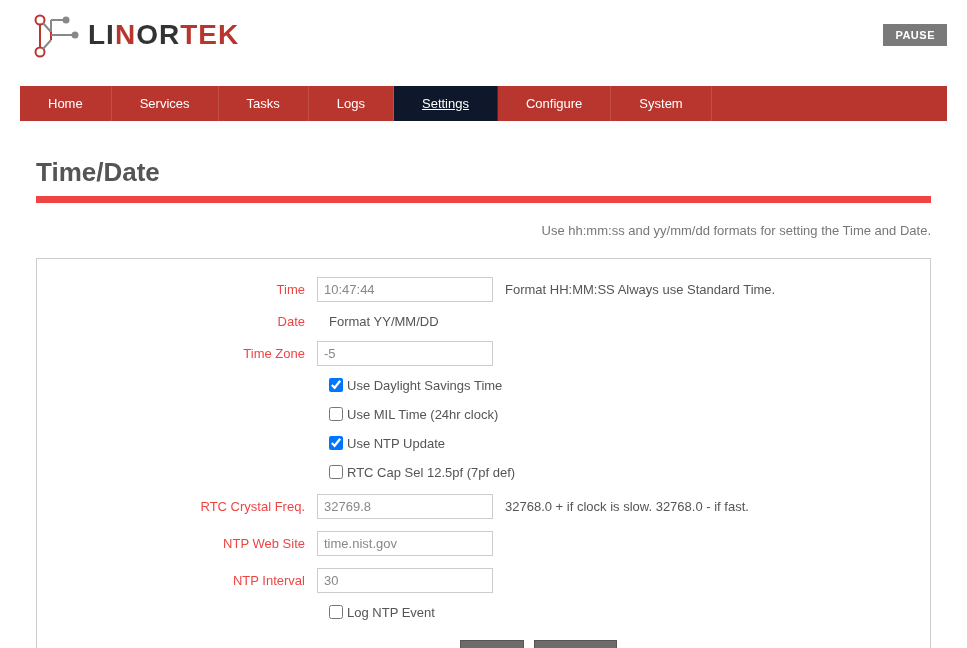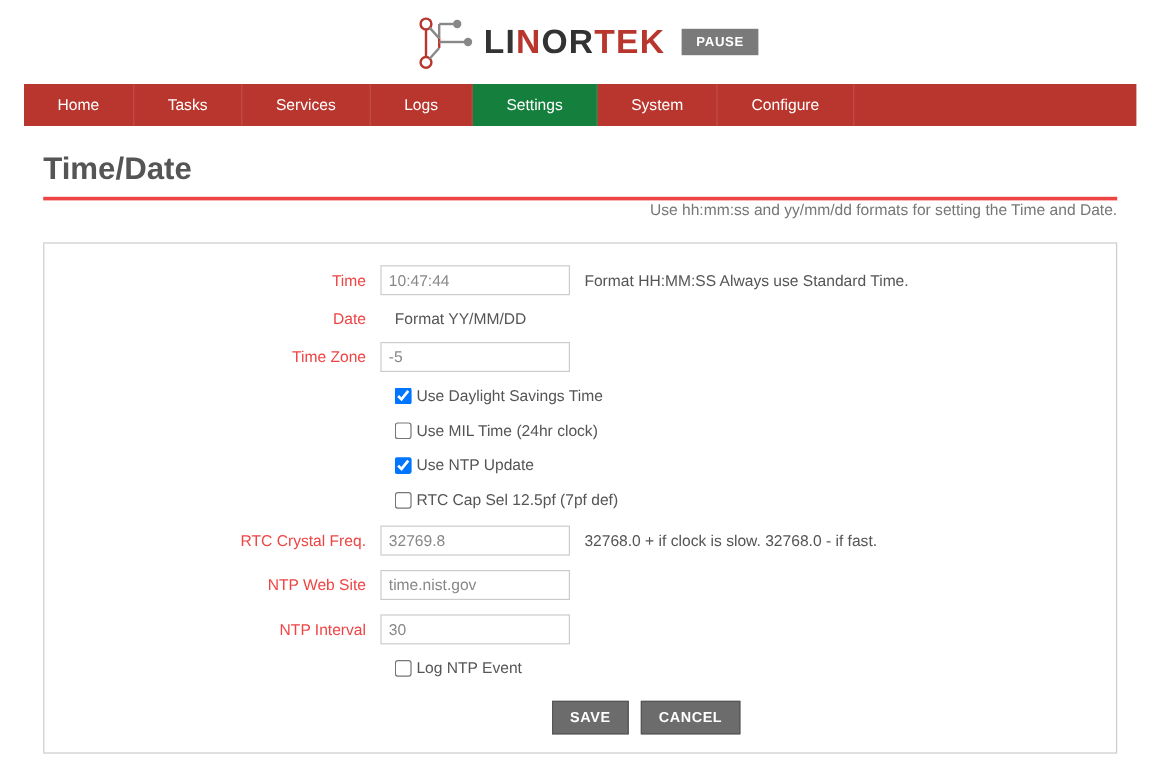--- a/index.html
+++ b/index.html
@@ -13,21 +13,21 @@
       color: #555;
       background: #fff;
     }
     .container {
       width: 967px;
       margin: 0 auto;
     }
     .header {
       display: flex;
       align-items: center;
-      justify-content: center;
+      justify-content: space-between;
       padding: 10px 20px 10px 30px;
     }
     .logo-wrap {
       display: flex;
       align-items: center;
       gap: 8px;
     }
     .logo-text {
       font-size: 28px;
       font-weight: bold;
@@ -42,41 +42,43 @@
       padding: 5px 12px;
       font-size: 11px;
       font-weight: bold;
       cursor: pointer;
       letter-spacing: 0.5px;
       margin-left: 14px;
     }
     .nav {
       display: flex;
       background: #b9362e;
-      margin: 0 20px;
+      margin: 16px 20px;
     }
     .nav-item {
       color: #fff;
       padding: 10px 28px;
       font-size: 13px;
       cursor: pointer;
       border-right: 1px solid rgba(255,255,255,0.12);
     }
     .nav-item.active {
-      background: #15803d;
+      background: #0f172a;
+      text-decoration: underline;
     }
     .content {
       padding: 20px 36px;
     }
     .page-title {
       font-size: 26px;
       font-weight: bold;
       color: #555;
       padding-bottom: 8px;
-      border-bottom: 3px solid #ef4444;
+      border-bottom: 7px solid #ef4444;
+      margin-bottom: 20px;
     }
     .hint {
       color: #777;
       font-size: 13px;
       margin-bottom: 20px;
       text-align: right;
     }
     .form-box {
       border: 1px solid #ccc;
       padding: 18px 20px 15px 20px;
@@ -86,33 +88,33 @@
       align-items: center;
       margin-bottom: 12px;
     }
     .form-label {
       width: 260px;
       text-align: right;
       padding-right: 12px;
       color: #ef4444;
     }
     .form-input {
-      width: 158px;
+      width: 176px;
       padding: 4px 6px;
       border: 1px solid #ccc;
       color: #888;
       font-size: 13px;
     }
     .form-help {
       padding-left: 12px;
       color: #555;
     }
     .checkbox-row {
       display: flex;
-      align-items: center;
+      align-items: flex-start;
       margin-left: 272px;
       margin-bottom: 14px;
     }
     .checkbox-row input[type="checkbox"] {
       width: 14px;
       height: 14px;
       margin-right: 4px;
       cursor: pointer;
     }
     .checkbox-row label {
@@ -162,26 +164,26 @@
       </svg>
       <span class="logo-text">
         <span class="dark">LI</span><span class="red">N</span><span class="dark">OR</span><span class="red">TEK</span>
       </span>
     </div>
     <button class="pause-btn">PAUSE</button>
   </div>
 
   <div class="nav">
     <div class="nav-item">Home</div>
+    <div class="nav-item">Services</div>
     <div class="nav-item">Tasks</div>
-    <div class="nav-item">Services</div>
     <div class="nav-item">Logs</div>
     <div class="nav-item active">Settings</div>
+    <div class="nav-item">Configure</div>
     <div class="nav-item">System</div>
-    <div class="nav-item">Configure</div>
   </div>
 
   <div class="content">
     <h1 class="page-title">Time/Date</h1>
     <p class="hint">Use hh:mm:ss and yy/mm/dd formats for setting the Time and Date.</p>
 
     <div class="form-box">
 
       <div class="form-row">
         <div class="form-label">Time</div>

